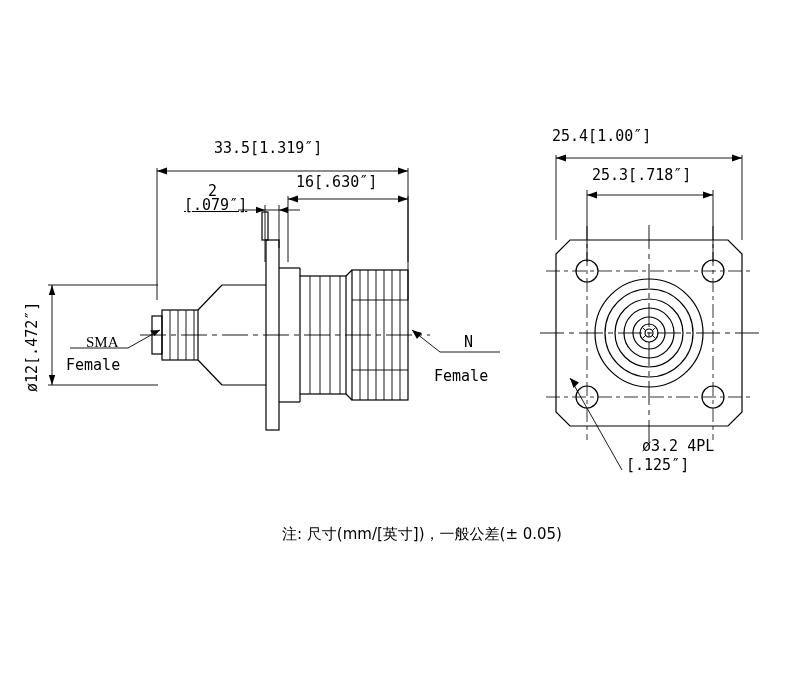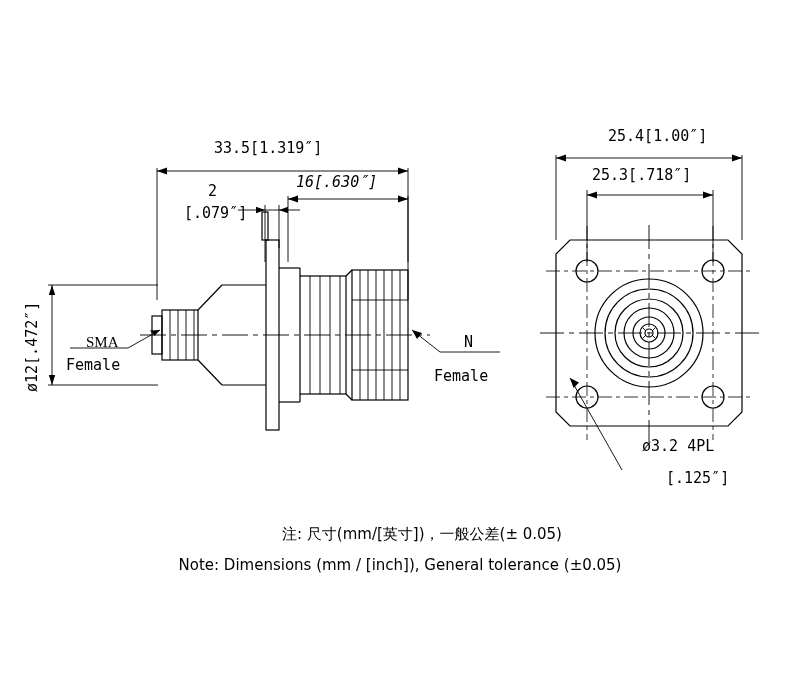--- a/index.html
+++ b/index.html
@@ -207,35 +207,34 @@
 
       <line x1="570" y1="378" x2="622" y2="470" stroke-width="0.9"></line>
       <polygon points="570,378 573.5,388 579,382.5" fill="#000" stroke="none"></polygon>
 
     </g>
   </svg>
 
   <div class="lbl" style="left:214px; top:140px;">33.5[1.319″]</div>
 
   <div class="lbl" style="left:208px; top:183px;">2</div>
-  <div class="lbl" style="left:184px; top:205px;">[.079″]</div>
-
-  <div class="lbl" style="left:296px; top:174px;font-style:italic;">16[.630″]</div>
+  <div class="lbl" style="left:184px; top:197px;text-decoration:underline;">[.079″]</div>
+
+  <div class="lbl" style="left:296px; top:174px;">16[.630″]</div>
 
   <div class="lbl rot" style="left:24px; top:392px;">ø12[.472″]</div>
 
   <div class="lbl" style="left:86px; top:334px;font-family:Liberation Serif, serif;">SMA</div>
   <div class="lbl" style="left:66px; top:357px;">Female</div>
 
   <div class="lbl" style="left:464px; top:334px;">N</div>
   <div class="lbl" style="left:434px; top:368px;">Female</div>
 
-  <div class="lbl" style="left:608px; top:128px;">25.4[1.00″]</div>
+  <div class="lbl" style="left:552px; top:128px;">25.4[1.00″]</div>
 
   <div class="lbl" style="left:592px; top:167px;">25.3[.718″]</div>
 
   <div class="lbl" style="left:614px; top:438px;margin-left:28px;">ø3.2 4PL</div>
-  <div class="lbl" style="left:626px; top:470px;margin-left:40px;">[.125″]</div>
+  <div class="lbl" style="left:626px; top:457px;">[.125″]</div>
 
   <div class="note" style="left:16px; top:525px;padding-left:6px;">注: 尺寸(mm/[英寸])，一般公差(± 0.05)</div>
-  <div class="note" style="left:0; top:556px;">Note: Dimensions (mm / [inch]), General tolerance (±0.05)</div>
 
 </div>
 
 </body></html>

